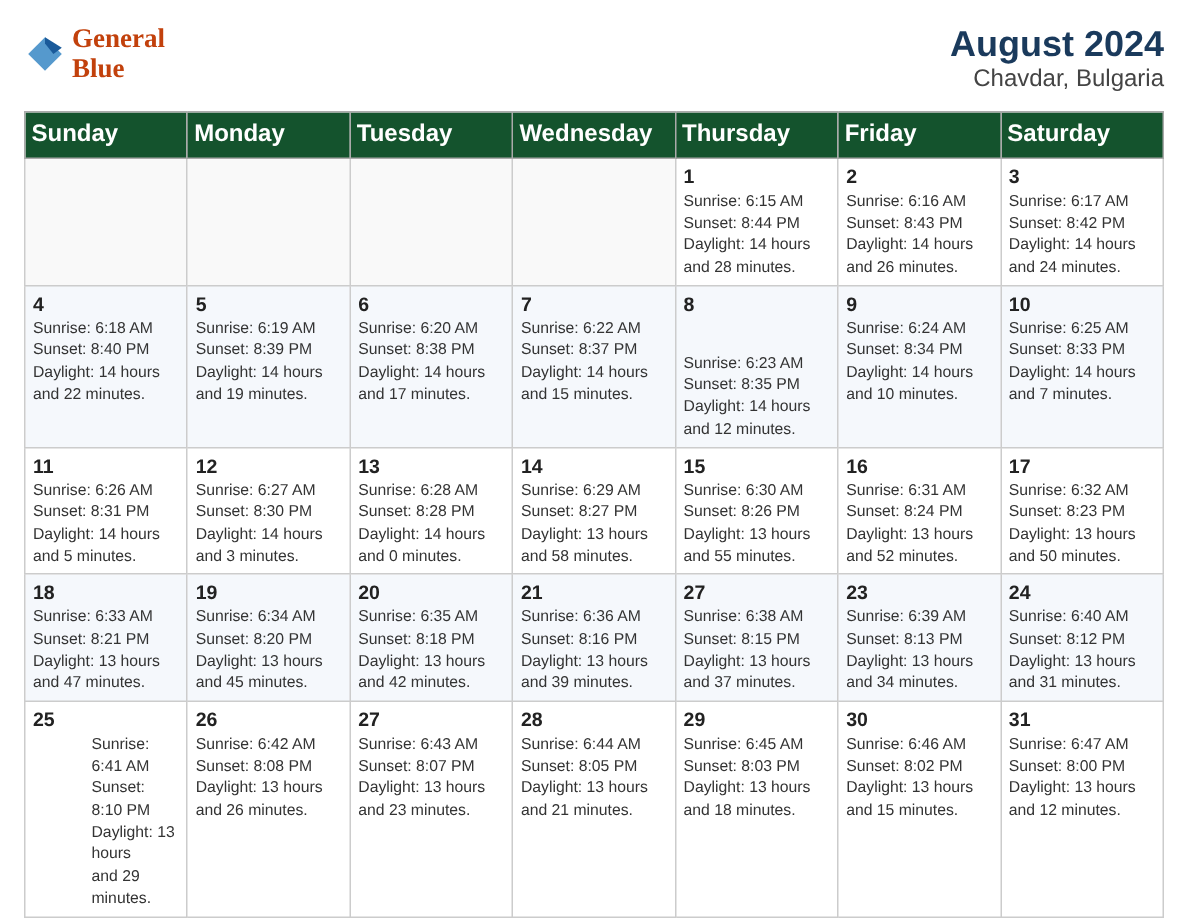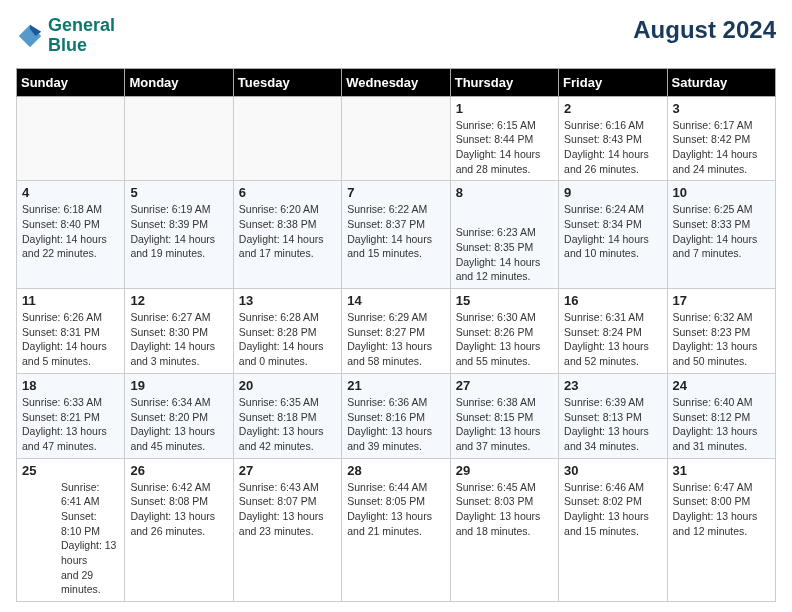--- a/index.html
+++ b/index.html
@@ -21,21 +21,22 @@
       align-items: center;
       gap: 4px;
     }
     .logo-text {
       font-size: 18px;
       font-weight: bold;
       color: #1a3a5c;
       line-height: 1.1;
     }
     .logo-text span {
-      color: #0f766e;
+      color: #c2410c;
+      font-family: Liberation Serif, serif;
     }
     .logo-icon {
       width: 28px;
       height: 28px;
     }
     .title-block {
       text-align: right;
     }
     .month-year {
       font-size: 24px;
@@ -45,25 +46,25 @@
     .location {
       font-size: 16px;
       color: #444;
     }
     .calendar {
       width: 100%;
       border-collapse: collapse;
       font-size: 11px;
     }
     .calendar th {
-      background: #000000;
+      background: #14532d;
       color: #fff;
       padding: 6px 4px;
       text-align: left;
-      font-size: 13px;
+      font-size: 16px;
       font-weight: bold;
       border: 1px solid #aaa;
     }
     .calendar td {
       border: 1px solid #ccc;
       vertical-align: top;
       padding: 4px 5px;
       min-height: 80px;
       width: calc(100% / 7);
       background: #fff;
@@ -100,20 +101,21 @@
     </svg>
     <div>
       <div class="logo-text">
         <span>General</span><br>
         <span>Blue</span>
       </div>
     </div>
   </div>
   <div class="title-block">
     <div class="month-year">August 2024</div>
+    <div class="location">Chavdar, Bulgaria</div>
   </div>
 </div>
 
 <table class="calendar">
   <thead>
     <tr>
     <th>Sunday</th>
         <th>Monday</th>
         <th>Tuesday</th>
         <th>Wednesday</th>

